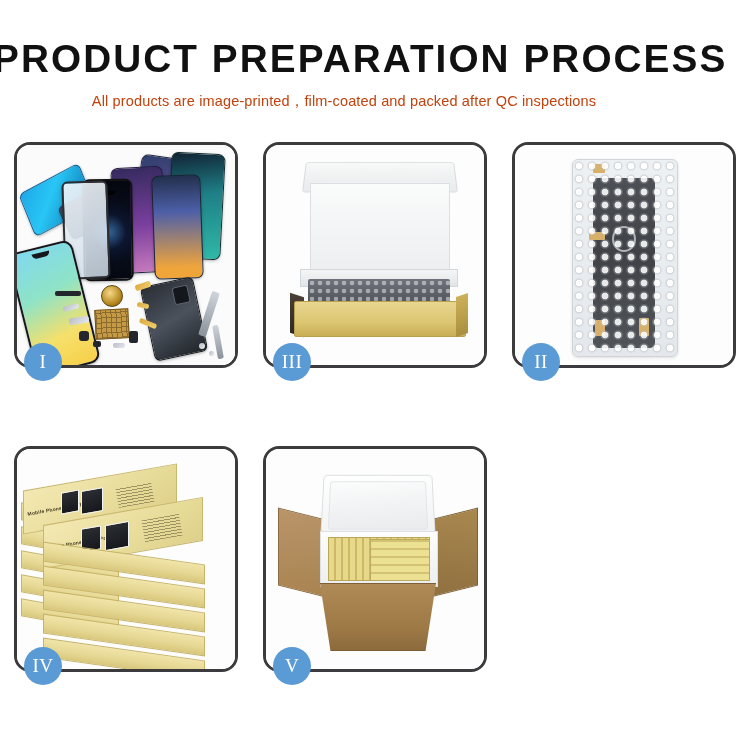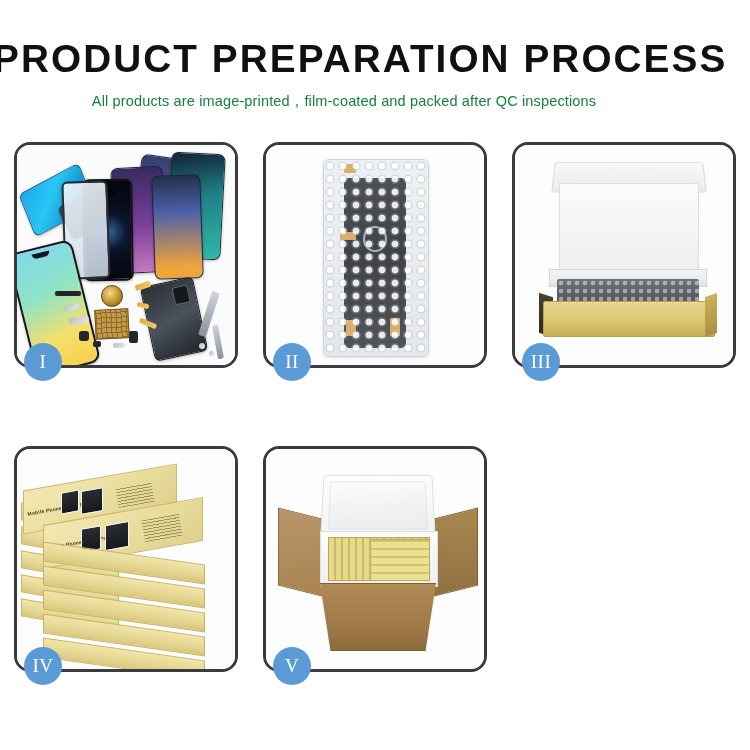--- a/index.html
+++ b/index.html
@@ -29,21 +29,21 @@
     color: #111111;
     line-height: 1.05;
     margin: 0;
     white-space: nowrap;
     transform: scaleX(1.02);
   }
   .subtitle {
     font-family: "Liberation Sans", sans-serif;
     font-size: 14.5px;
     font-weight: 400;
-    color: #15803d;
+    color: #c2410c;
     margin: 12px 0 0 0;
     letter-spacing: 0.15px;
     white-space: nowrap;
   }
 
   
   .grid {
     position: absolute;
     top: 142px;
     left: 14px;
@@ -448,45 +448,45 @@
       <div class="tool" style="left:198px;top:180px;width:6px;height:34px;transform:rotate(-10deg);"></div>
       <div class="chip silver" style="left:182px;top:198px;width:6px;height:6px;border-radius:50%;"></div>
       <div class="chip silver" style="left:192px;top:206px;width:5px;height:5px;border-radius:50%;"></div>
     </div>
     <div class="badge">I</div>
     <span class="sr-hidden">Assorted mobile phone screens, back covers and spare parts laid out</span>
   </div>
 
   <div class="panel">
     <div class="panel-inner">
+      <div class="p3-lid"></div>
+      <div class="p3-inner-panel"></div>
+      <div class="p3-foam"></div>
+      <div class="p3-contents"></div>
+      <div class="p3-box-left"></div>
+      <div class="p3-box-front"></div>
+      <div class="p3-box-right"></div>
+    </div>
+    <div class="badge">III</div>
+    <span class="sr-hidden">Open yellow kraft box with white foam lid and bubble-wrapped contents</span>
+  </div>
+
+  <div class="panel">
+    <div class="panel-inner">
       <div class="p2-wrap">
         <div class="p2-item"></div>
         <div class="p2-tape" style="left:20px;top:4px;width:12px;height:9px;"></div>
         <div class="p2-tape" style="left:16px;top:72px;width:16px;height:8px;"></div>
         <div class="p2-tape" style="left:22px;top:160px;width:10px;height:16px;"></div>
         <div class="p2-tape" style="left:66px;top:158px;width:10px;height:18px;"></div>
         <div class="p2-bubbles"></div>
       </div>
     </div>
     <div class="badge">II</div>
     <span class="sr-hidden">Single LCD screen assembly sealed in bubble wrap bag</span>
-  </div>
-
-  <div class="panel">
-    <div class="panel-inner">
-      <div class="p3-lid"></div>
-      <div class="p3-inner-panel"></div>
-      <div class="p3-foam"></div>
-      <div class="p3-contents"></div>
-      <div class="p3-box-left"></div>
-      <div class="p3-box-front"></div>
-      <div class="p3-box-right"></div>
-    </div>
-    <div class="badge">III</div>
-    <span class="sr-hidden">Open yellow kraft box with white foam lid and bubble-wrapped contents</span>
   </div>
 
   <div class="panel">
     <div class="panel-inner">
       <div class="stack">
 
         <div class="sbox" style="left:4px;top:62px;width:96px;height:16px;transform:skewY(10deg);"></div>
         <div class="sbox" style="left:4px;top:86px;width:96px;height:16px;transform:skewY(10deg);"></div>
         <div class="sbox" style="left:4px;top:110px;width:96px;height:16px;transform:skewY(10deg);"></div>
         <div class="sbox" style="left:4px;top:134px;width:96px;height:16px;transform:skewY(10deg);"></div>

